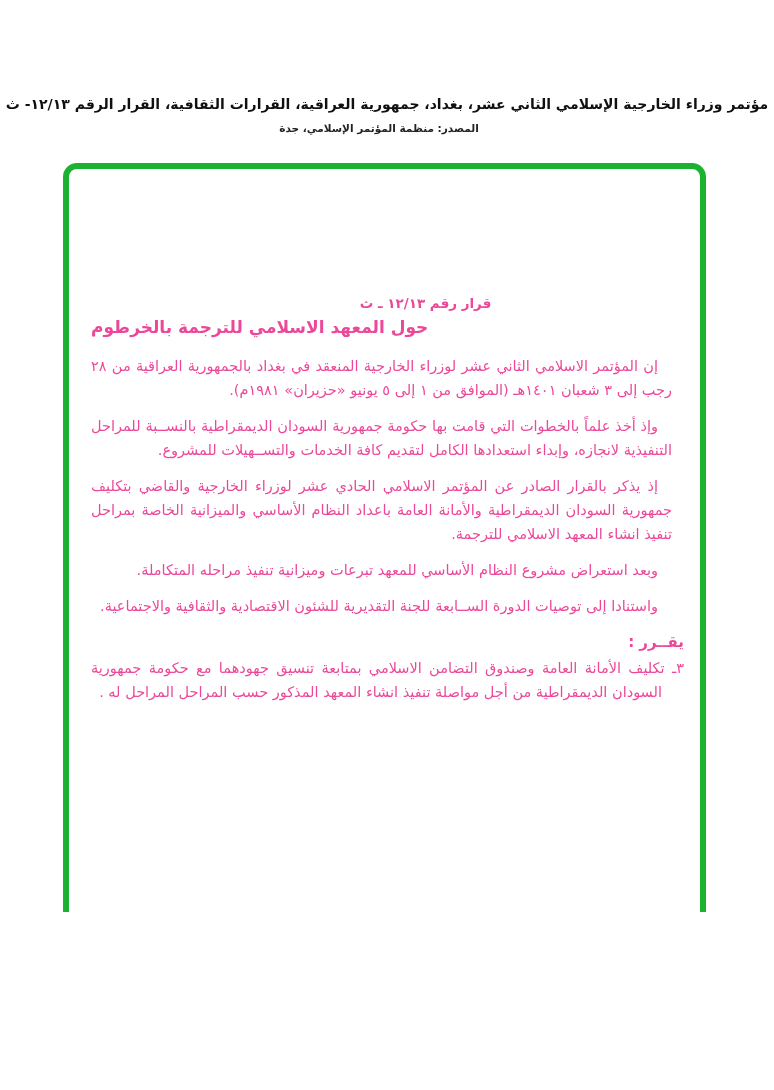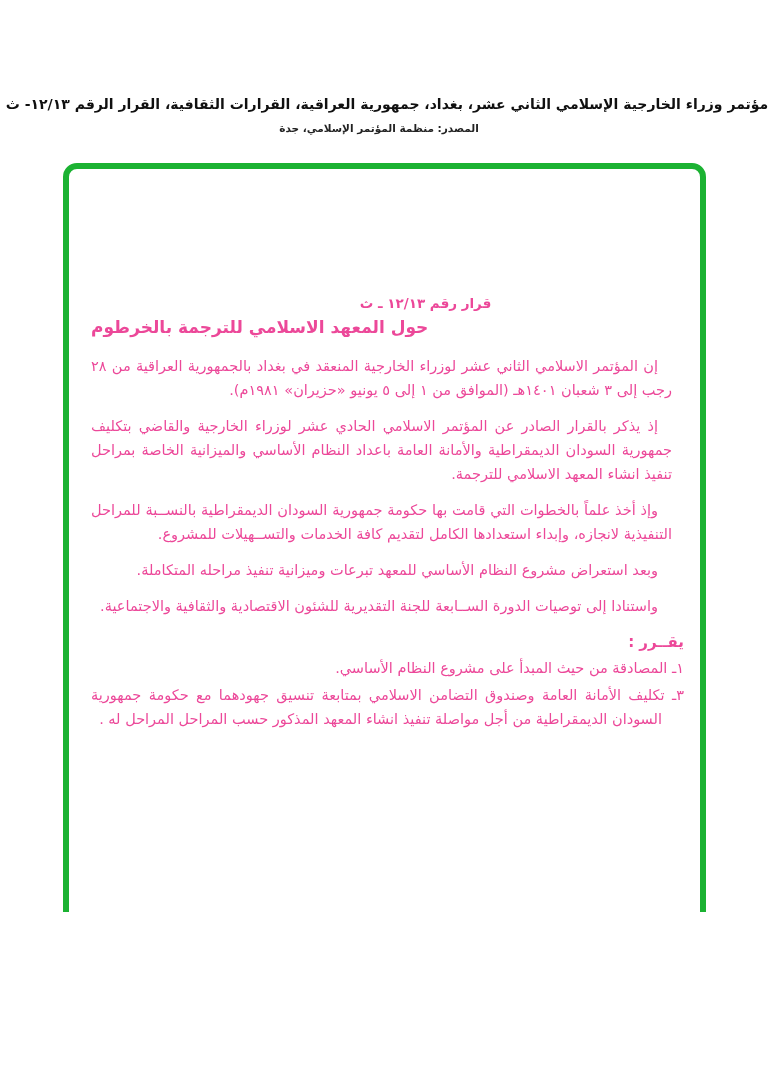--- a/index.html
+++ b/index.html
@@ -93,31 +93,30 @@
 
   <div class="doc-frame" style="border-color: rgb(27, 178, 50);">
     <div class="doc-content">
 
       <div class="doc-title1">قرار رقم ١٢/١٣ ـ ث</div>
 
       <div class="doc-title2">حول المعهد الاسلامي للترجمة بالخرطوم</div>
 
       <p class="para">إن المؤتمر الاسلامي الثاني عشر لوزراء الخارجية المنعقد في بغداد بالجمهورية العراقية من ٢٨ رجب إلى ٣ شعبان ١٤٠١هـ (الموافق من ١ إلى ٥ يونيو «حزيران» ١٩٨١م).</p>
 
+      <p class="para">وإذ أخذ علماً بالخطوات التي قامت بها حكومة جمهورية السودان الديمقراطية بالنســبة للمراحل التنفيذية لانجازه، وإبداء استعدادها الكامل لتقديم كافة الخدمات والتســهيلات للمشروع.</p>
+
       <p class="para">إذ يذكر بالقرار الصادر عن المؤتمر الاسلامي الحادي عشر لوزراء الخارجية والقاضي بتكليف جمهورية السودان الديمقراطية والأمانة العامة باعداد النظام الأساسي والميزانية الخاصة بمراحل تنفيذ انشاء المعهد الاسلامي للترجمة.</p>
-
-      <p class="para">وإذ أخذ علماً بالخطوات التي قامت بها حكومة جمهورية السودان الديمقراطية بالنســبة للمراحل التنفيذية لانجازه، وإبداء استعدادها الكامل لتقديم كافة الخدمات والتســهيلات للمشروع.</p>
 
       <p class="para">وبعد استعراض مشروع النظام الأساسي للمعهد تبرعات وميزانية تنفيذ مراحله المتكاملة.</p>
 
       <p class="para">واستنادا إلى توصيات الدورة الســابعة للجنة التقديرية للشئون الاقتصادية والثقافية والاجتماعية.</p>
 
       <div class="decides-label">يقــرر :</div>
 
-      <div class="decision">١ـ المصادقة من حيث المبدأ على مشروع النظام الأساسي.</div>
 
 
       <div class="decision">٣ـ تكليف الأمانة العامة وصندوق التضامن الاسلامي بمتابعة تنسيق جهودهما مع حكومة جمهورية السودان الديمقراطية من أجل مواصلة تنفيذ انشاء المعهد المذكور حسب المراحل المراحل له .</div>
 
     </div>
   </div>
 
 </div>
 
 </body></html>

